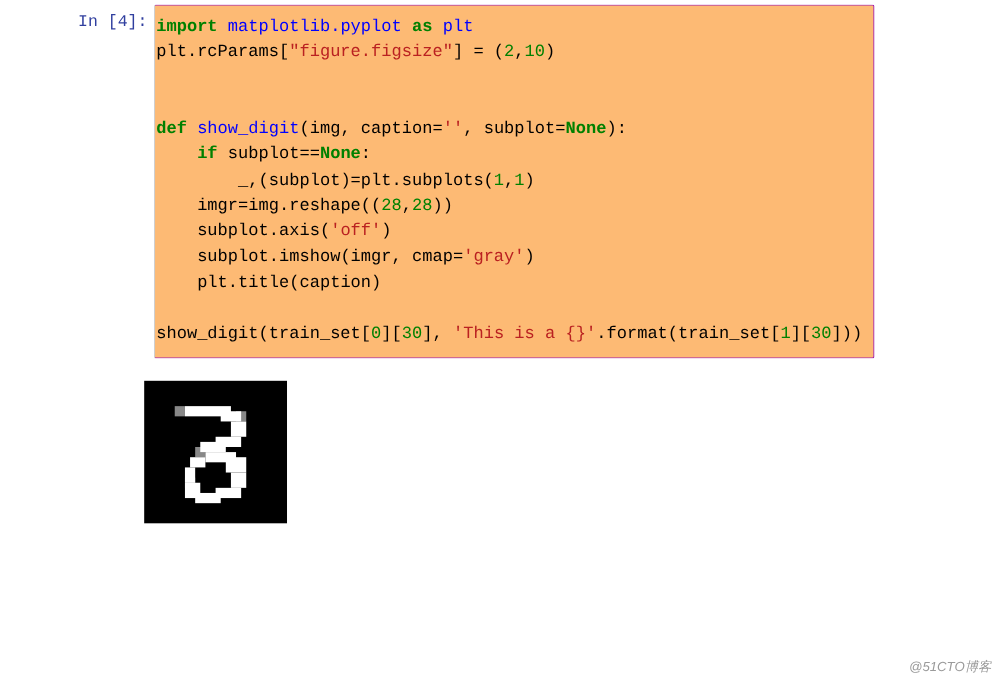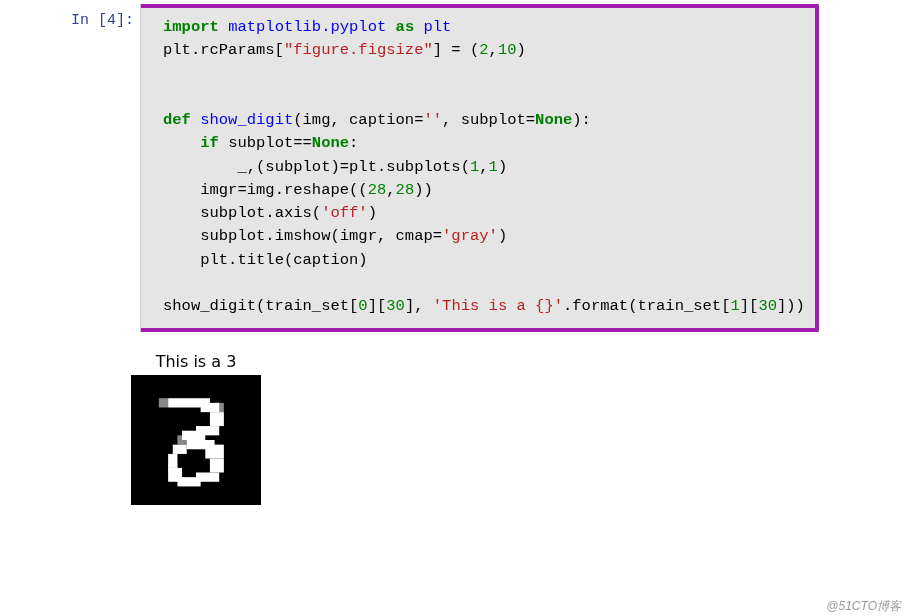--- a/index.html
+++ b/index.html
@@ -25,24 +25,24 @@
     padding: 8px 6px 0 0;
     font-family: "Courier New", Consolas, monospace;
     font-size: 15px;
     color: #303F9F;
     user-select: none;
   }
   .prompt .in-label { color: #303F9F; }
   .prompt .bracket { color: #303F9F; }
   .input-area {
     flex: 1 1 auto;
-    border: 4px solid #a21caf;
+    border: 1px solid #a21caf;
     border-left: 1px solid #cfcfcf;
-    background: #e5e5e5;
-    padding: 8px 10px 10px 22px;
+    background: #fdba74;
+    padding: 8px 10px 10px 1px;
     border-radius: 2px;
   }
   pre.code {
     margin: 0;
     font-family: "Courier New", Consolas, monospace;
     font-size: 15.5px;
     line-height: 1.5;
     white-space: pre;
     color: #000;
   }
@@ -109,21 +109,20 @@
 <span>    </span><span>imgr=img.reshape((</span><span class="tok-n">28</span><span>,</span><span class="tok-n">28</span><span>))</span>
 <span>    </span><span>subplot.axis(</span><span class="tok-s">'off'</span><span>)</span>
 <span>    </span><span>subplot.imshow(imgr, cmap=</span><span class="tok-s">'gray'</span><span>)</span>
 <span>    </span><span>plt.title(caption)</span>
 
 <span>show_digit(train_set[</span><span class="tok-n">0</span><span>][</span><span class="tok-n">30</span><span>], </span><span class="tok-s">'This is a {}'</span><span>.format(train_set[</span><span class="tok-n">1</span><span>][</span><span class="tok-n">30</span><span>]))</span></pre>
     </div>
   </div>
 
   <div class="output-block">
-    <div class="plot-title">This is a 3</div>
     <svg class="digit-img" viewBox="0 0 28 28" preserveAspectRatio="none">
       <rect x="0" y="0" width="28" height="28" fill="#000000"></rect>
 
       <g fill="#888888">
         <rect x="6" y="5" width="2" height="2"></rect>
         <rect x="18" y="6" width="2" height="2"></rect>
         <rect x="10" y="13" width="2" height="2"></rect>
         <rect x="8" y="19" width="2" height="2"></rect>
       </g>
       <g fill="#ffffff">

